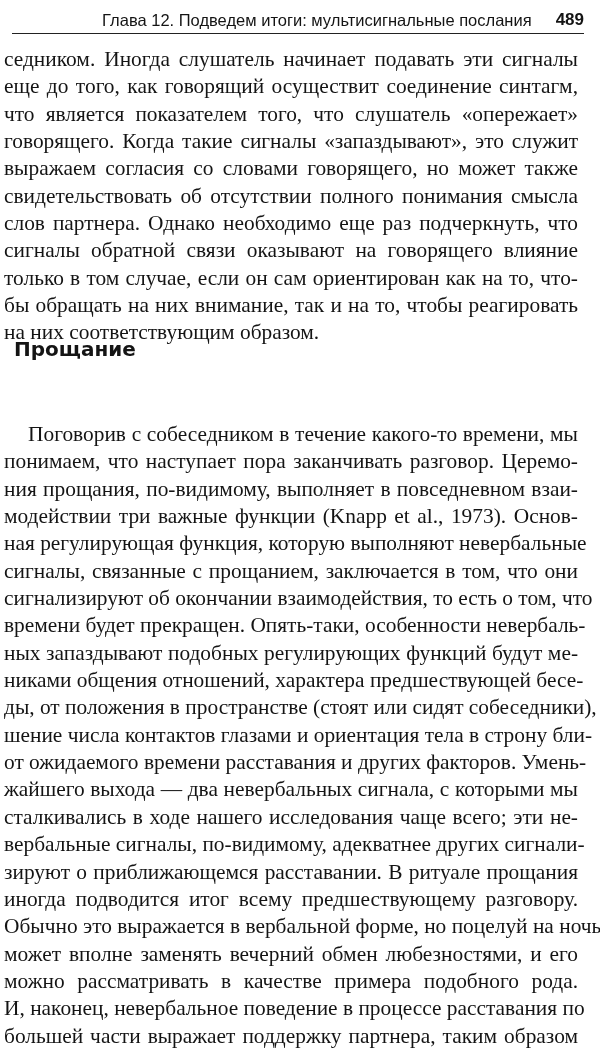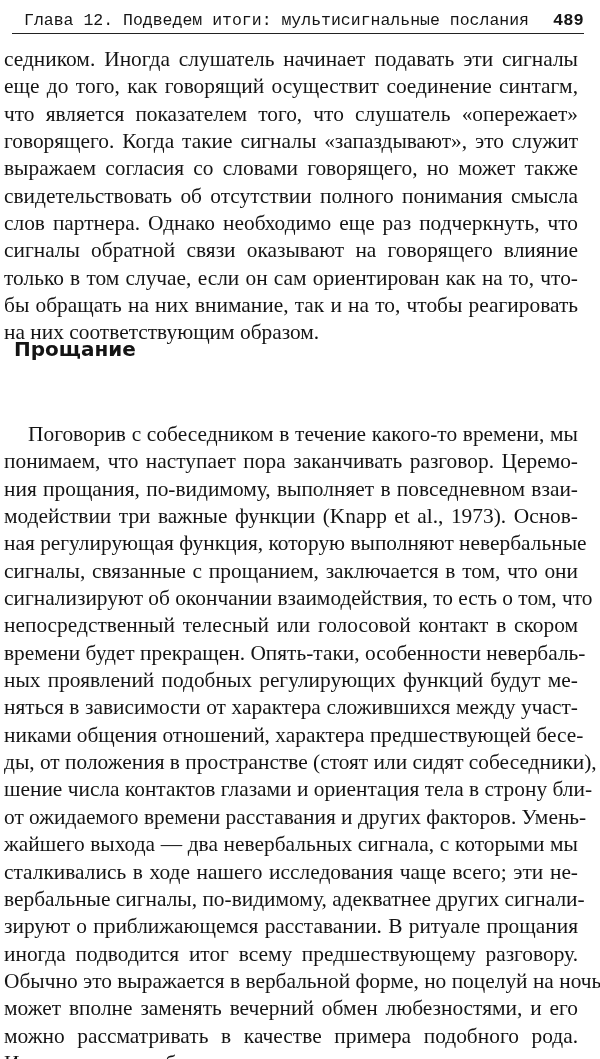--- a/index.html
+++ b/index.html
@@ -1,18 +1,18 @@
 <!DOCTYPE html>
 <html><head>
 <meta charset="utf-8">
 <style>
   html, body { margin:0; padding:0; background:#fff; }
   body { width:600px; height:1059px; overflow:hidden; position:relative; color:#141414; }
-  .header { position:absolute; left:24px; right:16px; top:6px; height:24px;
-    font-family:Liberation Mono, monospace; font-size:16.5px; display:flex; justify-content:flex-start; align-items:flex-end; }
+  .header { position:absolute; left:18px; right:16px; top:6px; height:24px;
+    font-family:Liberation Sans, sans-serif; font-size:16.5px; display:flex; justify-content:flex-end; align-items:flex-end; }
   .header .num { font-weight:bold; font-size:17px;margin-left:24px; }
   .rule { position:absolute; left:12px; right:16px; top:33px; height:0; border-top:1.5px solid #222; }
   .body { position:absolute; left:4px; width:574px; font-family:"Liberation Serif", serif; font-size:21.4px; line-height:27.35px; }
   .p1 { top:46px; }
   .p2 { top:393px; }
   .line { display:block; text-align:justify; text-align-last:justify; white-space:nowrap; height:27.35px; }
   .line.last { text-align-last:left; }
   .indent { padding-left:24px;margin-top:28px; }
   .heading { position:absolute; left:14px; top:337px; font-family:"DejaVu Sans", sans-serif; font-weight:bold; font-size:20px; }
 </style>
@@ -42,24 +42,22 @@
 <div class="heading">Прощание</div>
 
 <div class="body p2">
   <span class="line indent">Поговорив с собеседником в течение какого-то времени, мы</span>
   <span class="line">понимаем, что наступает пора заканчивать разговор. Церемо-</span>
   <span class="line">ния прощания, по-видимому, выполняет в повседневном взаи-</span>
   <span class="line">модействии три важные функции (Knapp et al., 1973). Основ-</span>
   <span class="line">ная регулирующая функция, которую выполняют невербальные</span>
   <span class="line">сигналы, связанные с прощанием, заключается в том, что они</span>
   <span class="line">сигнализируют об окончании взаимодействия, то есть о том, что</span>
-  <span class="line">непосредственный телесный или голосовой контакт в скором</span>
   <span class="line">времени будет прекращен. Опять-таки, особенности невербаль-</span>
-  <span class="line">ных проявлений подобных регулирующих функций будут ме-</span>
-  <span class="line">няться в зависимости от характера сложившихся между участ-</span>
+  <span class="line">ных запаздывают подобных регулирующих функций будут ме-</span>
   <span class="line">никами общения отношений, характера предшествующей бесе-</span>
   <span class="line">ды, от положения в пространстве (стоят или сидят собеседники),</span>
   <span class="line">шение числа контактов глазами и ориентация тела в строну бли-</span>
   <span class="line">от ожидаемого времени расставания и других факторов. Умень-</span>
   <span class="line">жайшего выхода — два невербальных сигнала, с которыми мы</span>
   <span class="line">сталкивались в ходе нашего исследования чаще всего; эти не-</span>
   <span class="line">вербальные сигналы, по-видимому, адекватнее других сигнали-</span>
   <span class="line">зируют о приближающемся расставании. В ритуале прощания</span>
   <span class="line">иногда подводится итог всему предшествующему разговору.</span>
   <span class="line">Обычно это выражается в вербальной форме, но поцелуй на ночь</span>

